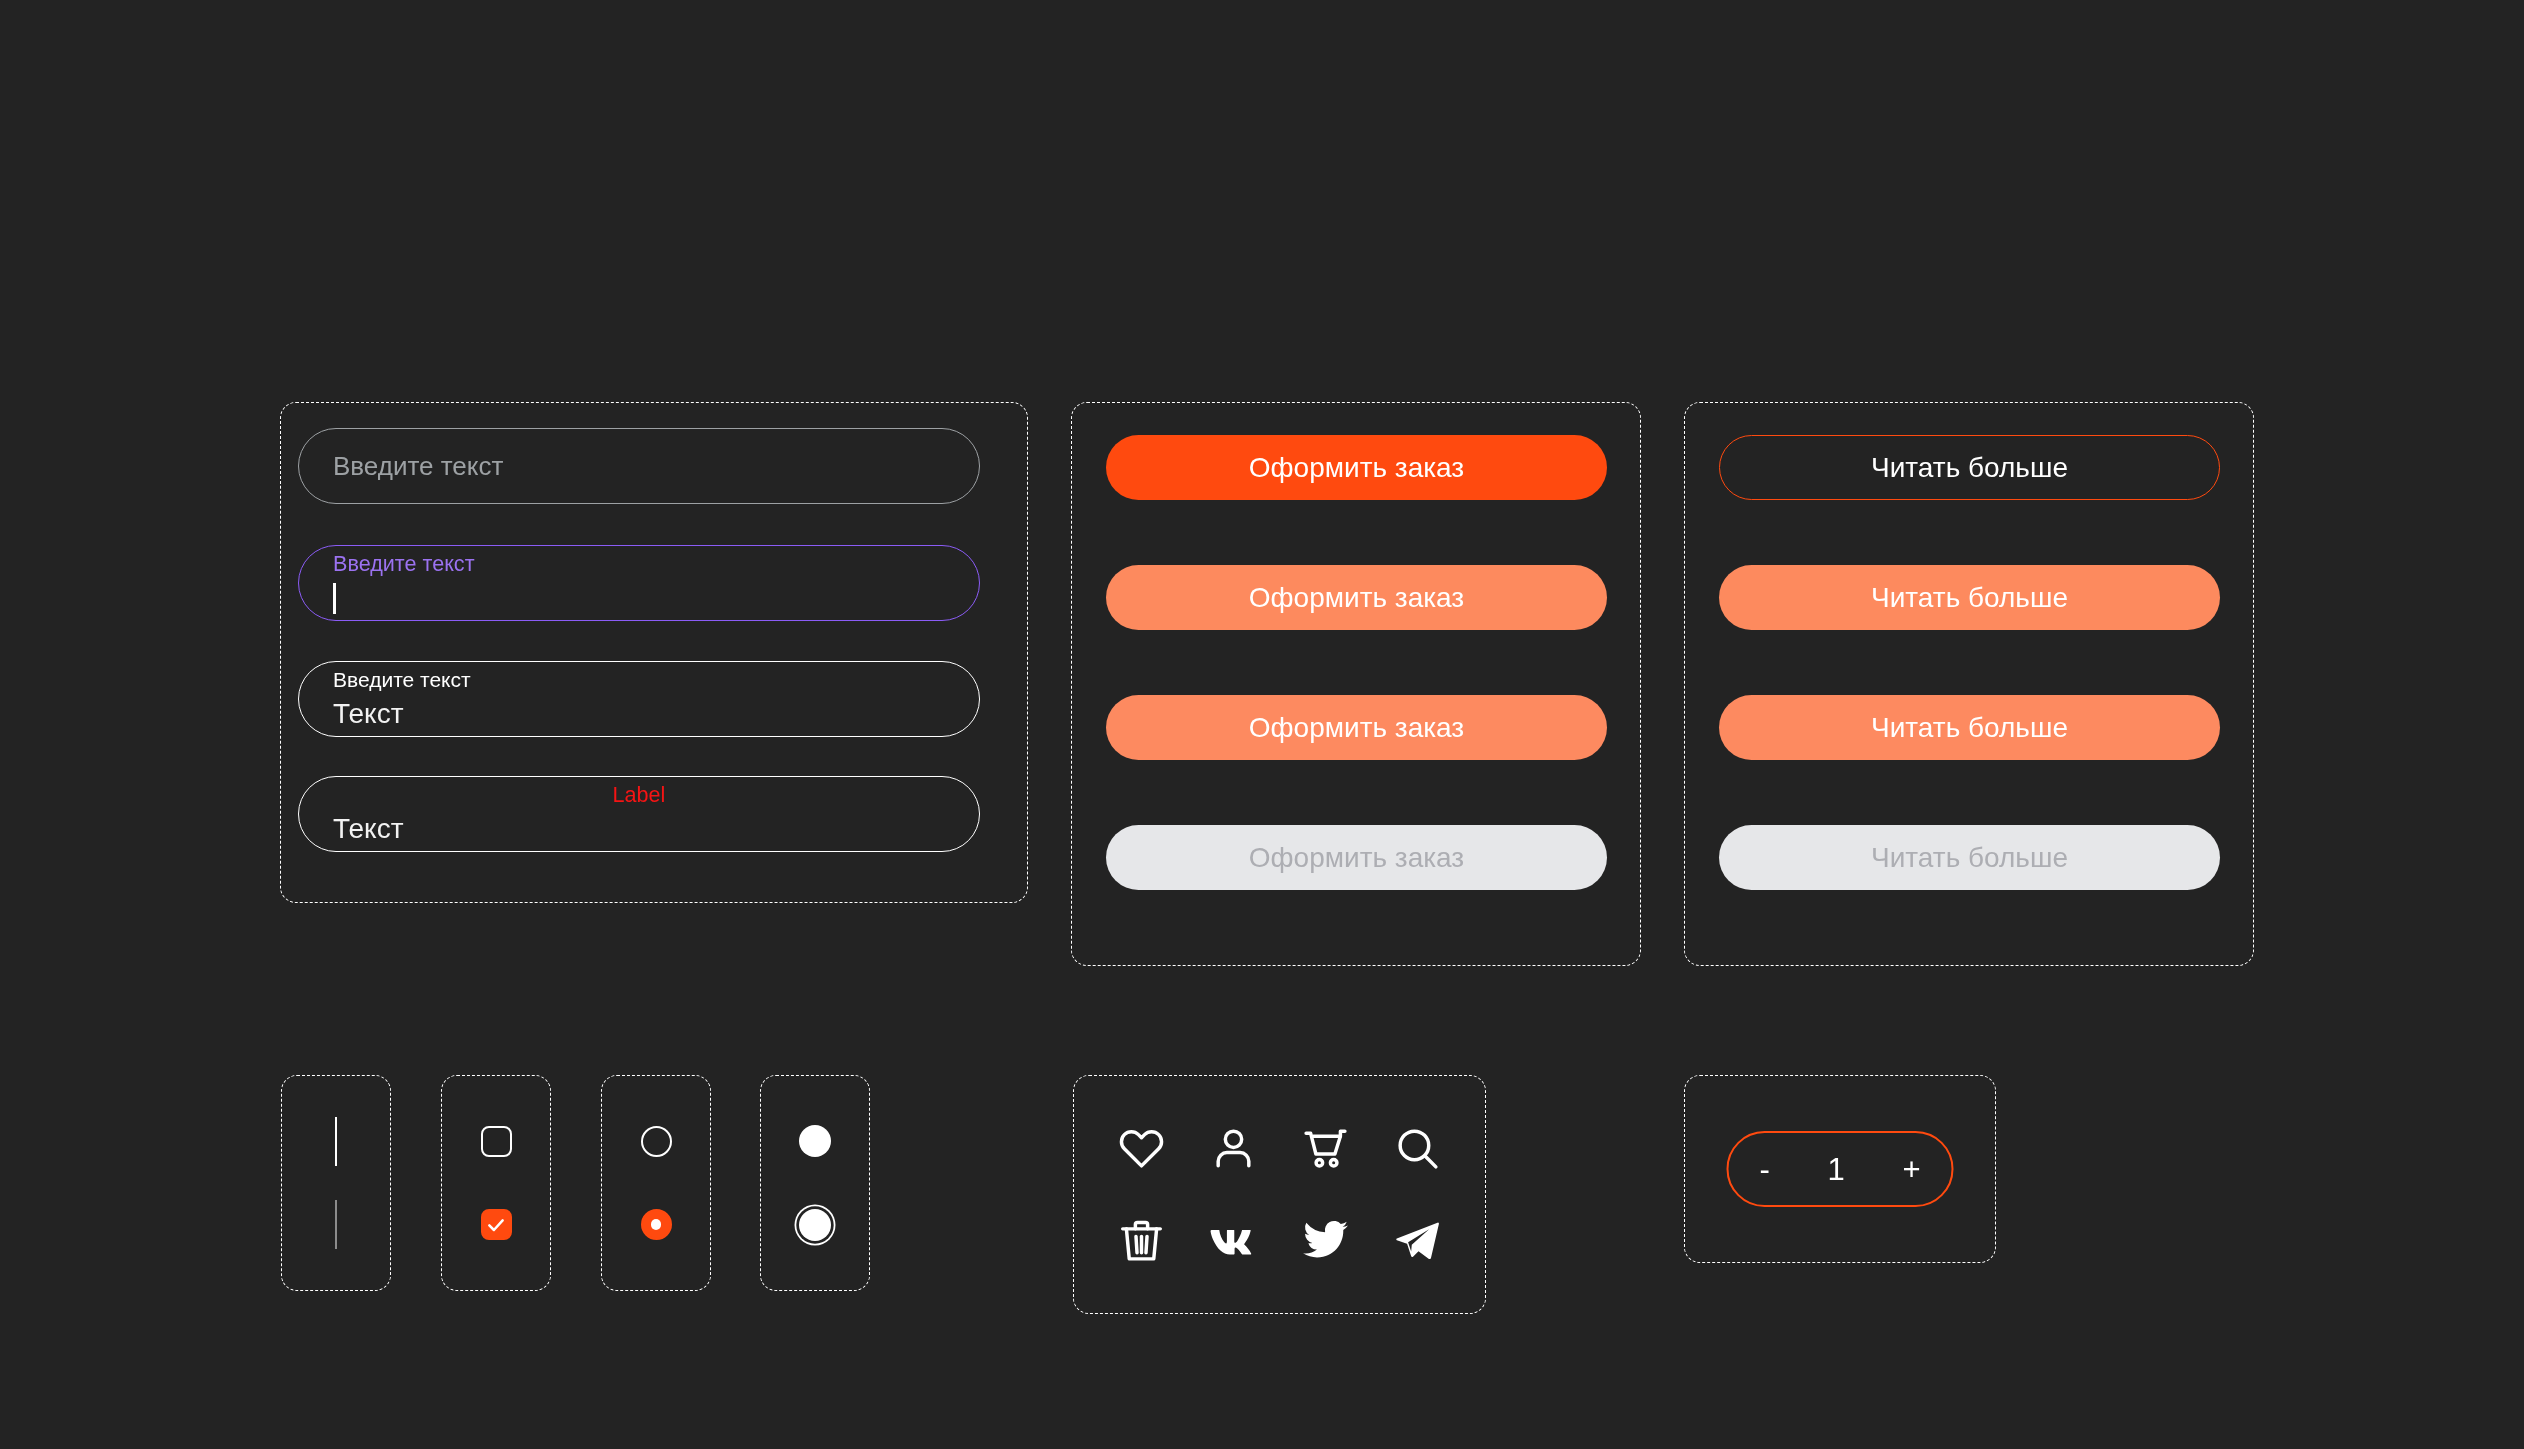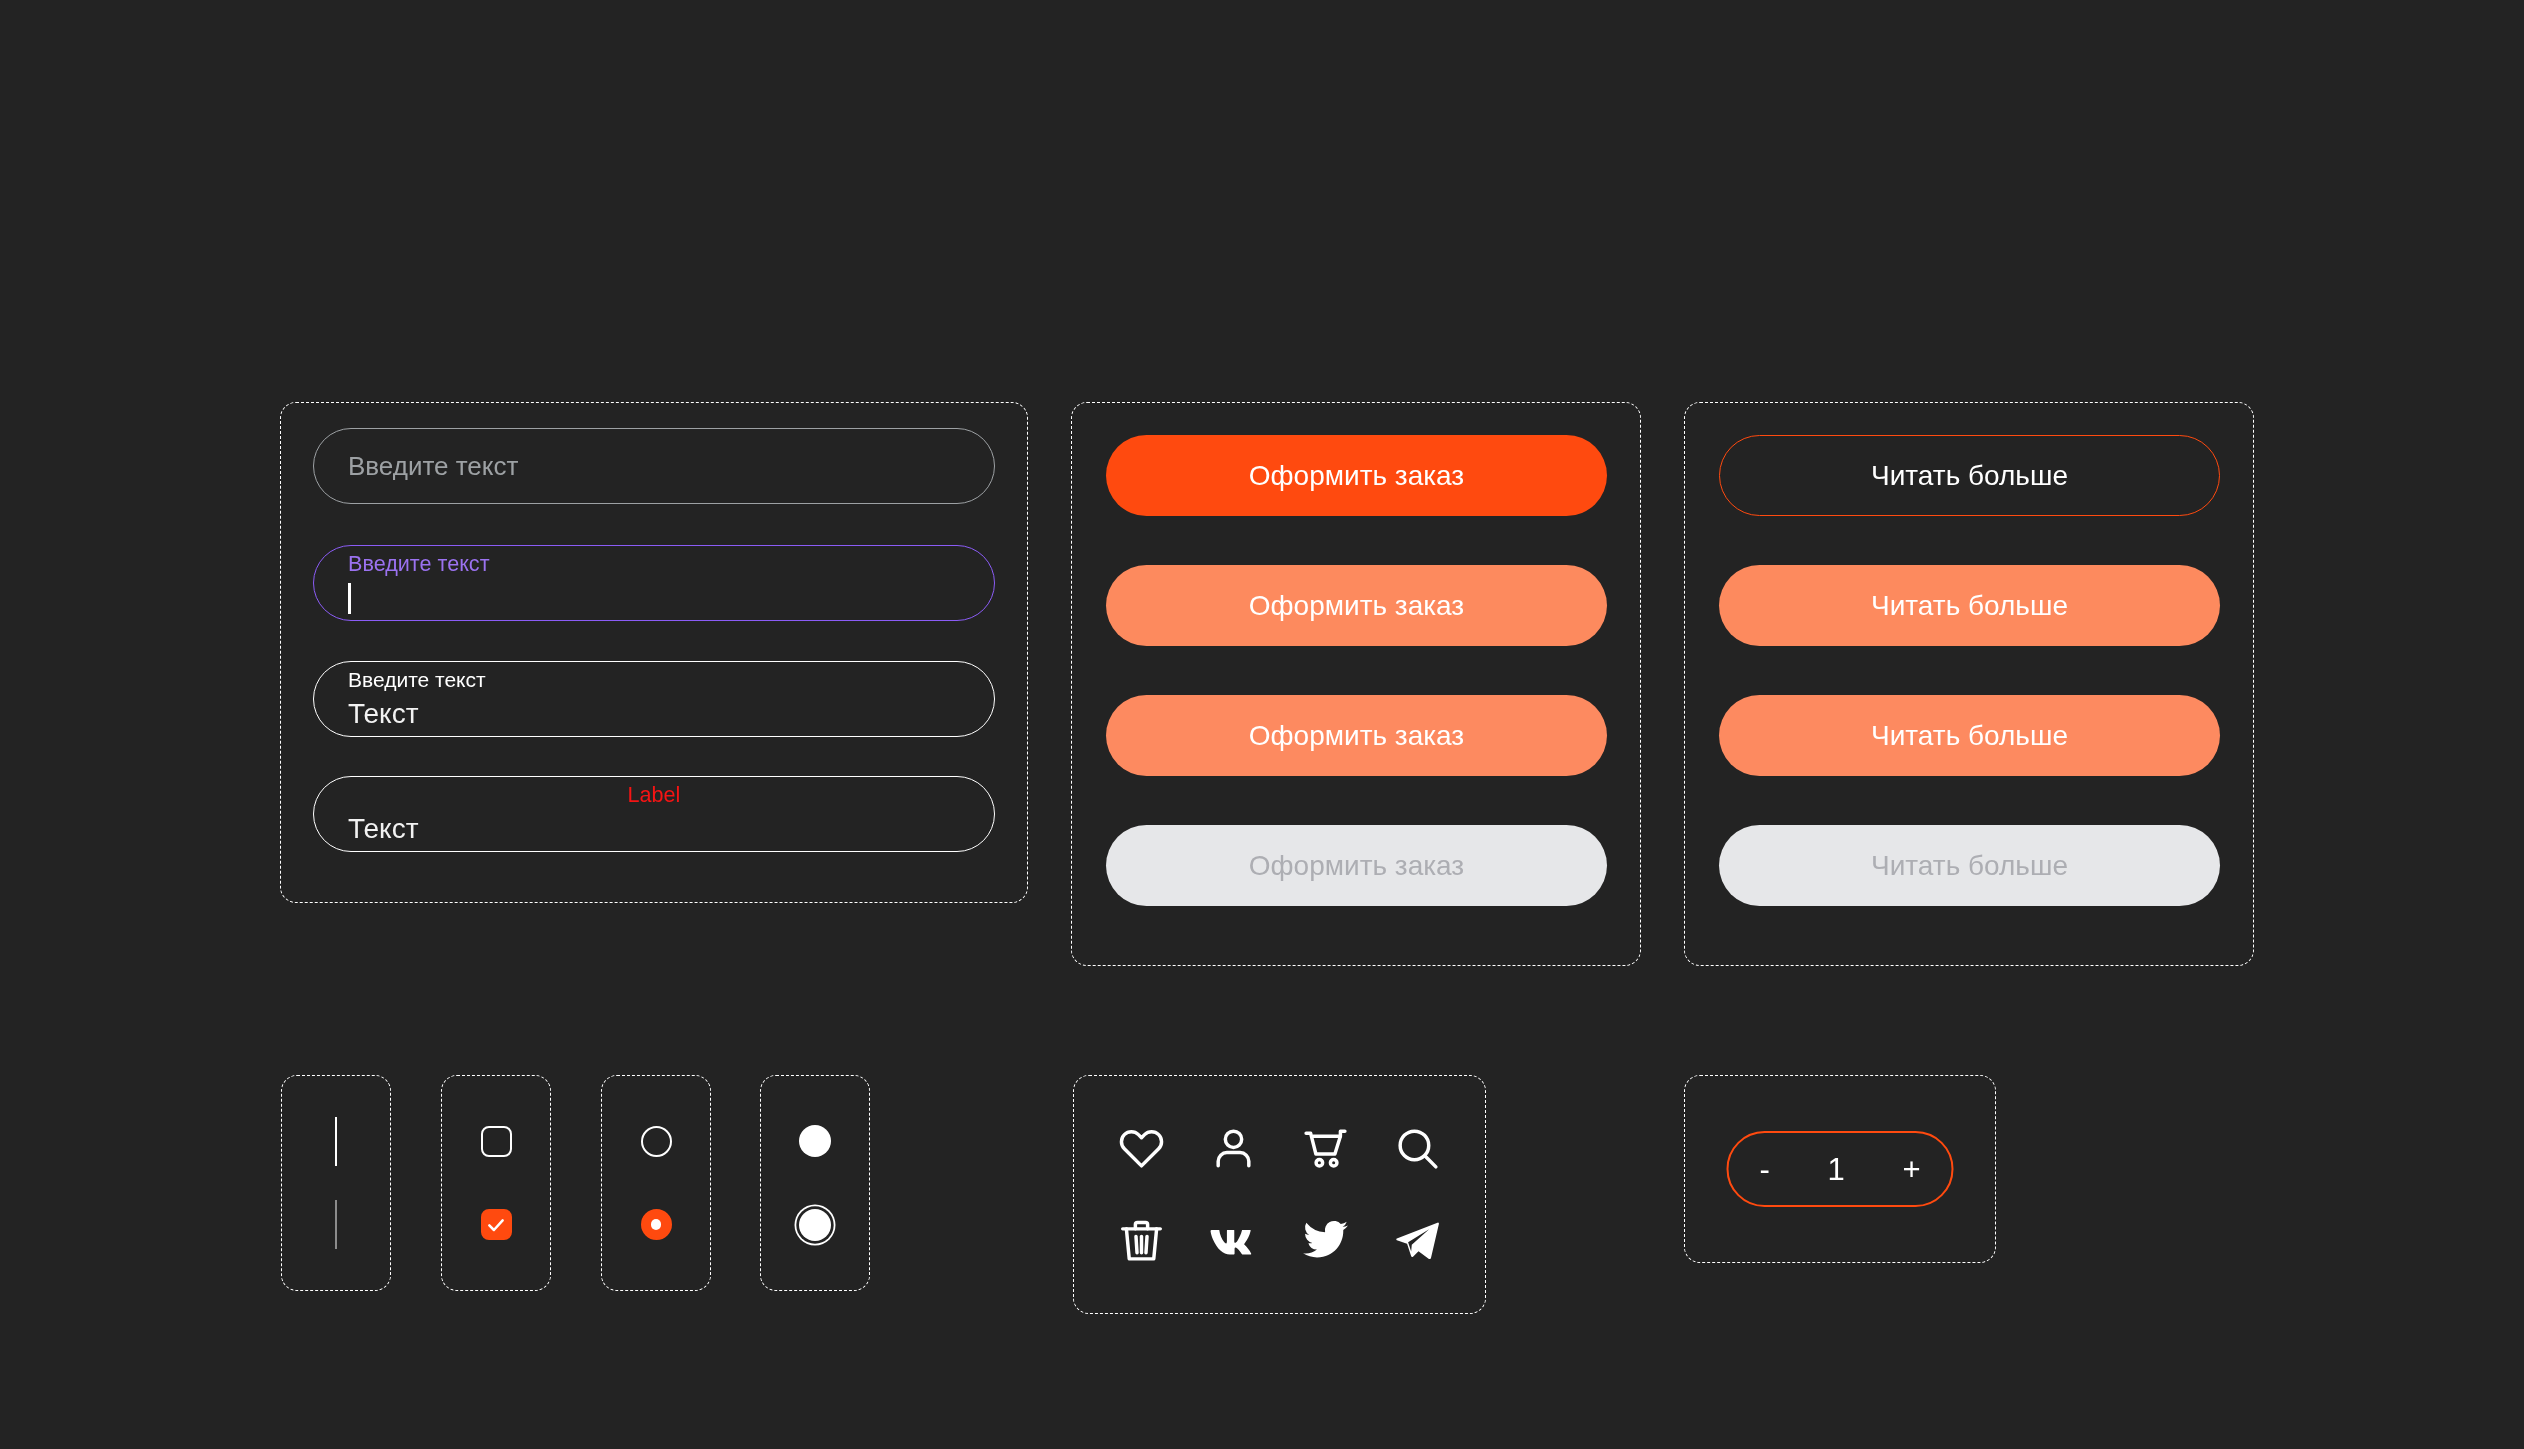--- a/index.html
+++ b/index.html
@@ -37,21 +37,21 @@
     position: absolute;
     border: 1.8px dashed #FFFFFF;
     border-radius: 16px;
   }
 
   
   #inputs-panel { left: 280px; top: 402px; width: 748px; height: 501px; }
 
   .field {
     position: absolute;
-    left: 32px;
+    left: 17px;
     width: 682px;
     border: 1.8px solid #9DA1A4;
     border-radius: 47px;
     background: transparent;
     padding: 0 34px;
     display: flex;
     flex-direction: column;
     justify-content: center;
   }
   .field.placeholder-only { justify-content: center; }
@@ -90,21 +90,21 @@
   }
 
   
   #primary-panel   { left: 1071px; top: 402px; width: 570px; height: 564px; }
   #secondary-panel { left: 1684px; top: 402px; width: 570px; height: 564px; }
 
   .btn {
     position: absolute;
     left: 34px;
     width: 501px;
-    height: 81px;
+    height: 65px;
     border-radius: 43px;
     border: none;
     display: flex;
     align-items: center;
     justify-content: center;
     font-family: "Liberation Sans", sans-serif;
     font-size: 28px;
     color: #FFFFFF;
     cursor: pointer;
     background: transparent;

